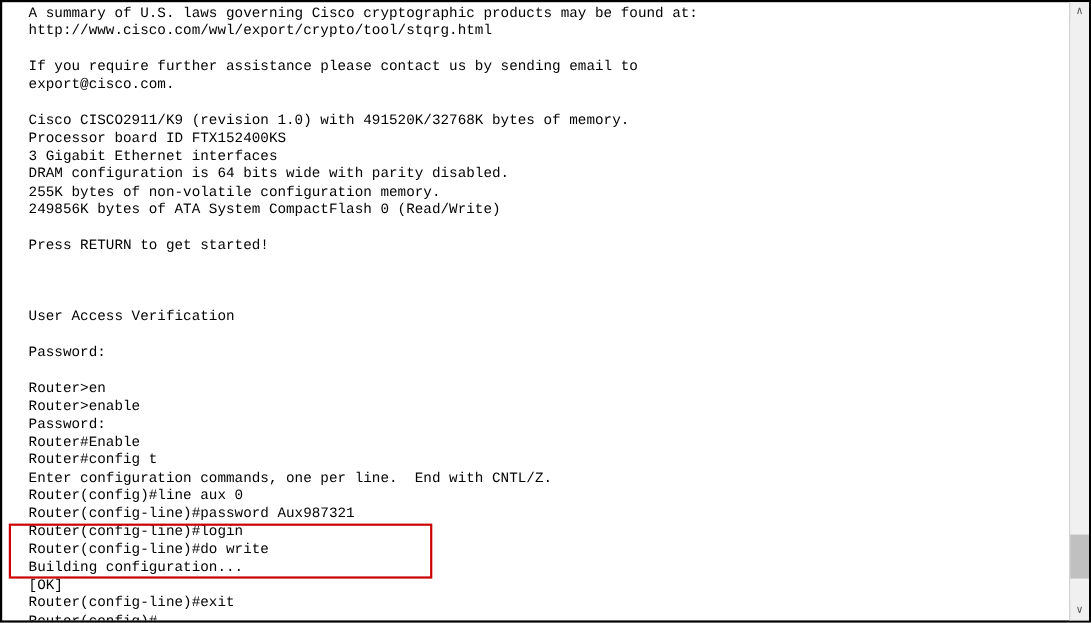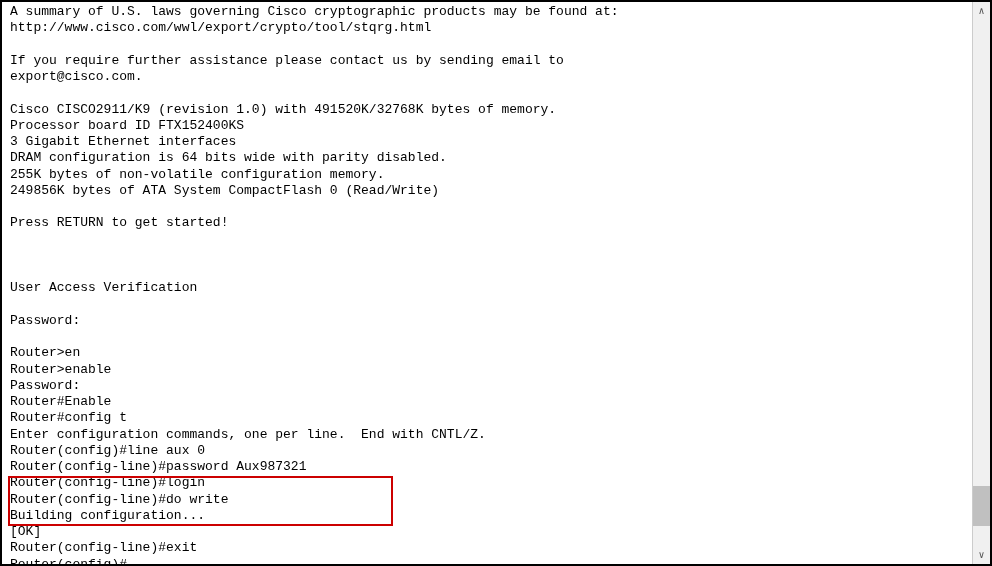--- a/index.html
+++ b/index.html
@@ -17,21 +17,21 @@
     }
     .terminal-container {
       width: 100%;
       height: 100%;
       border: 2px solid #000;
       position: relative;
       display: flex;
     }
     .terminal-content {
       flex: 1;
-      padding: 2px 8px;
+      padding: 2px 24px;
       overflow: hidden;
       white-space: pre;
       line-height: 1.25;
     }
     .scrollbar {
       width: 18px;
       background: #f0f0f0;
       border-left: 1px solid #ccc;
       position: relative;
       display: flex;

